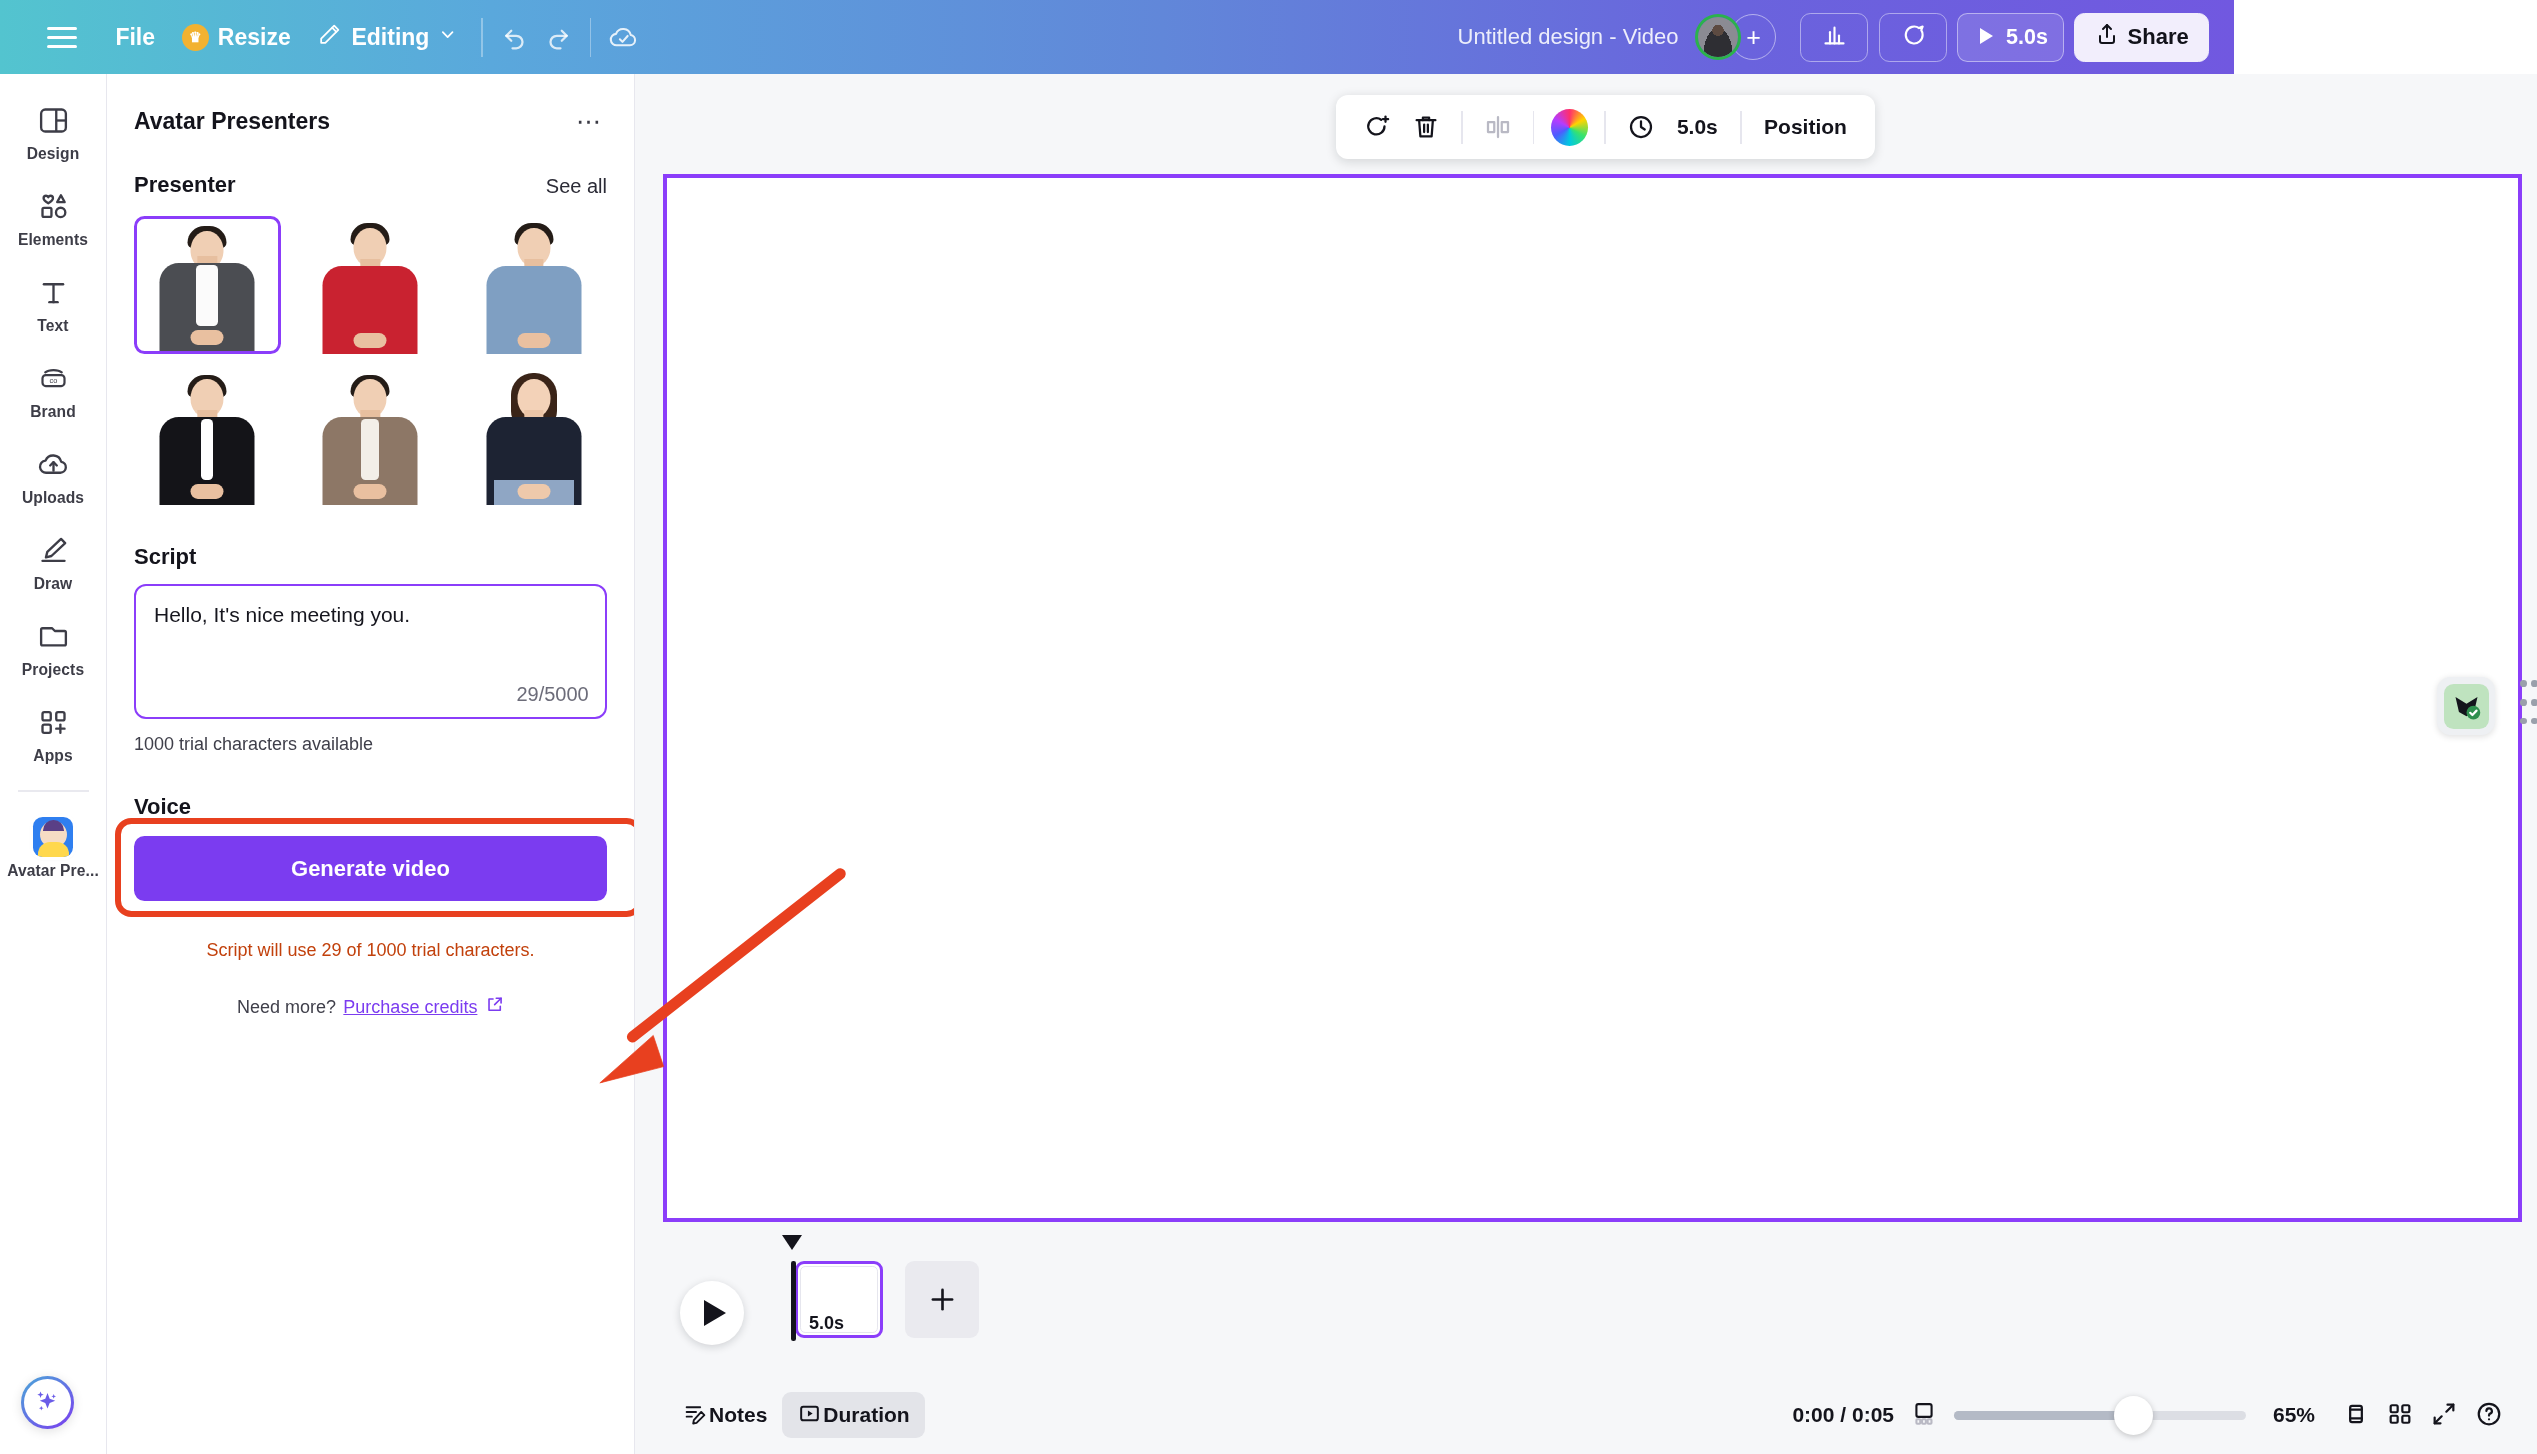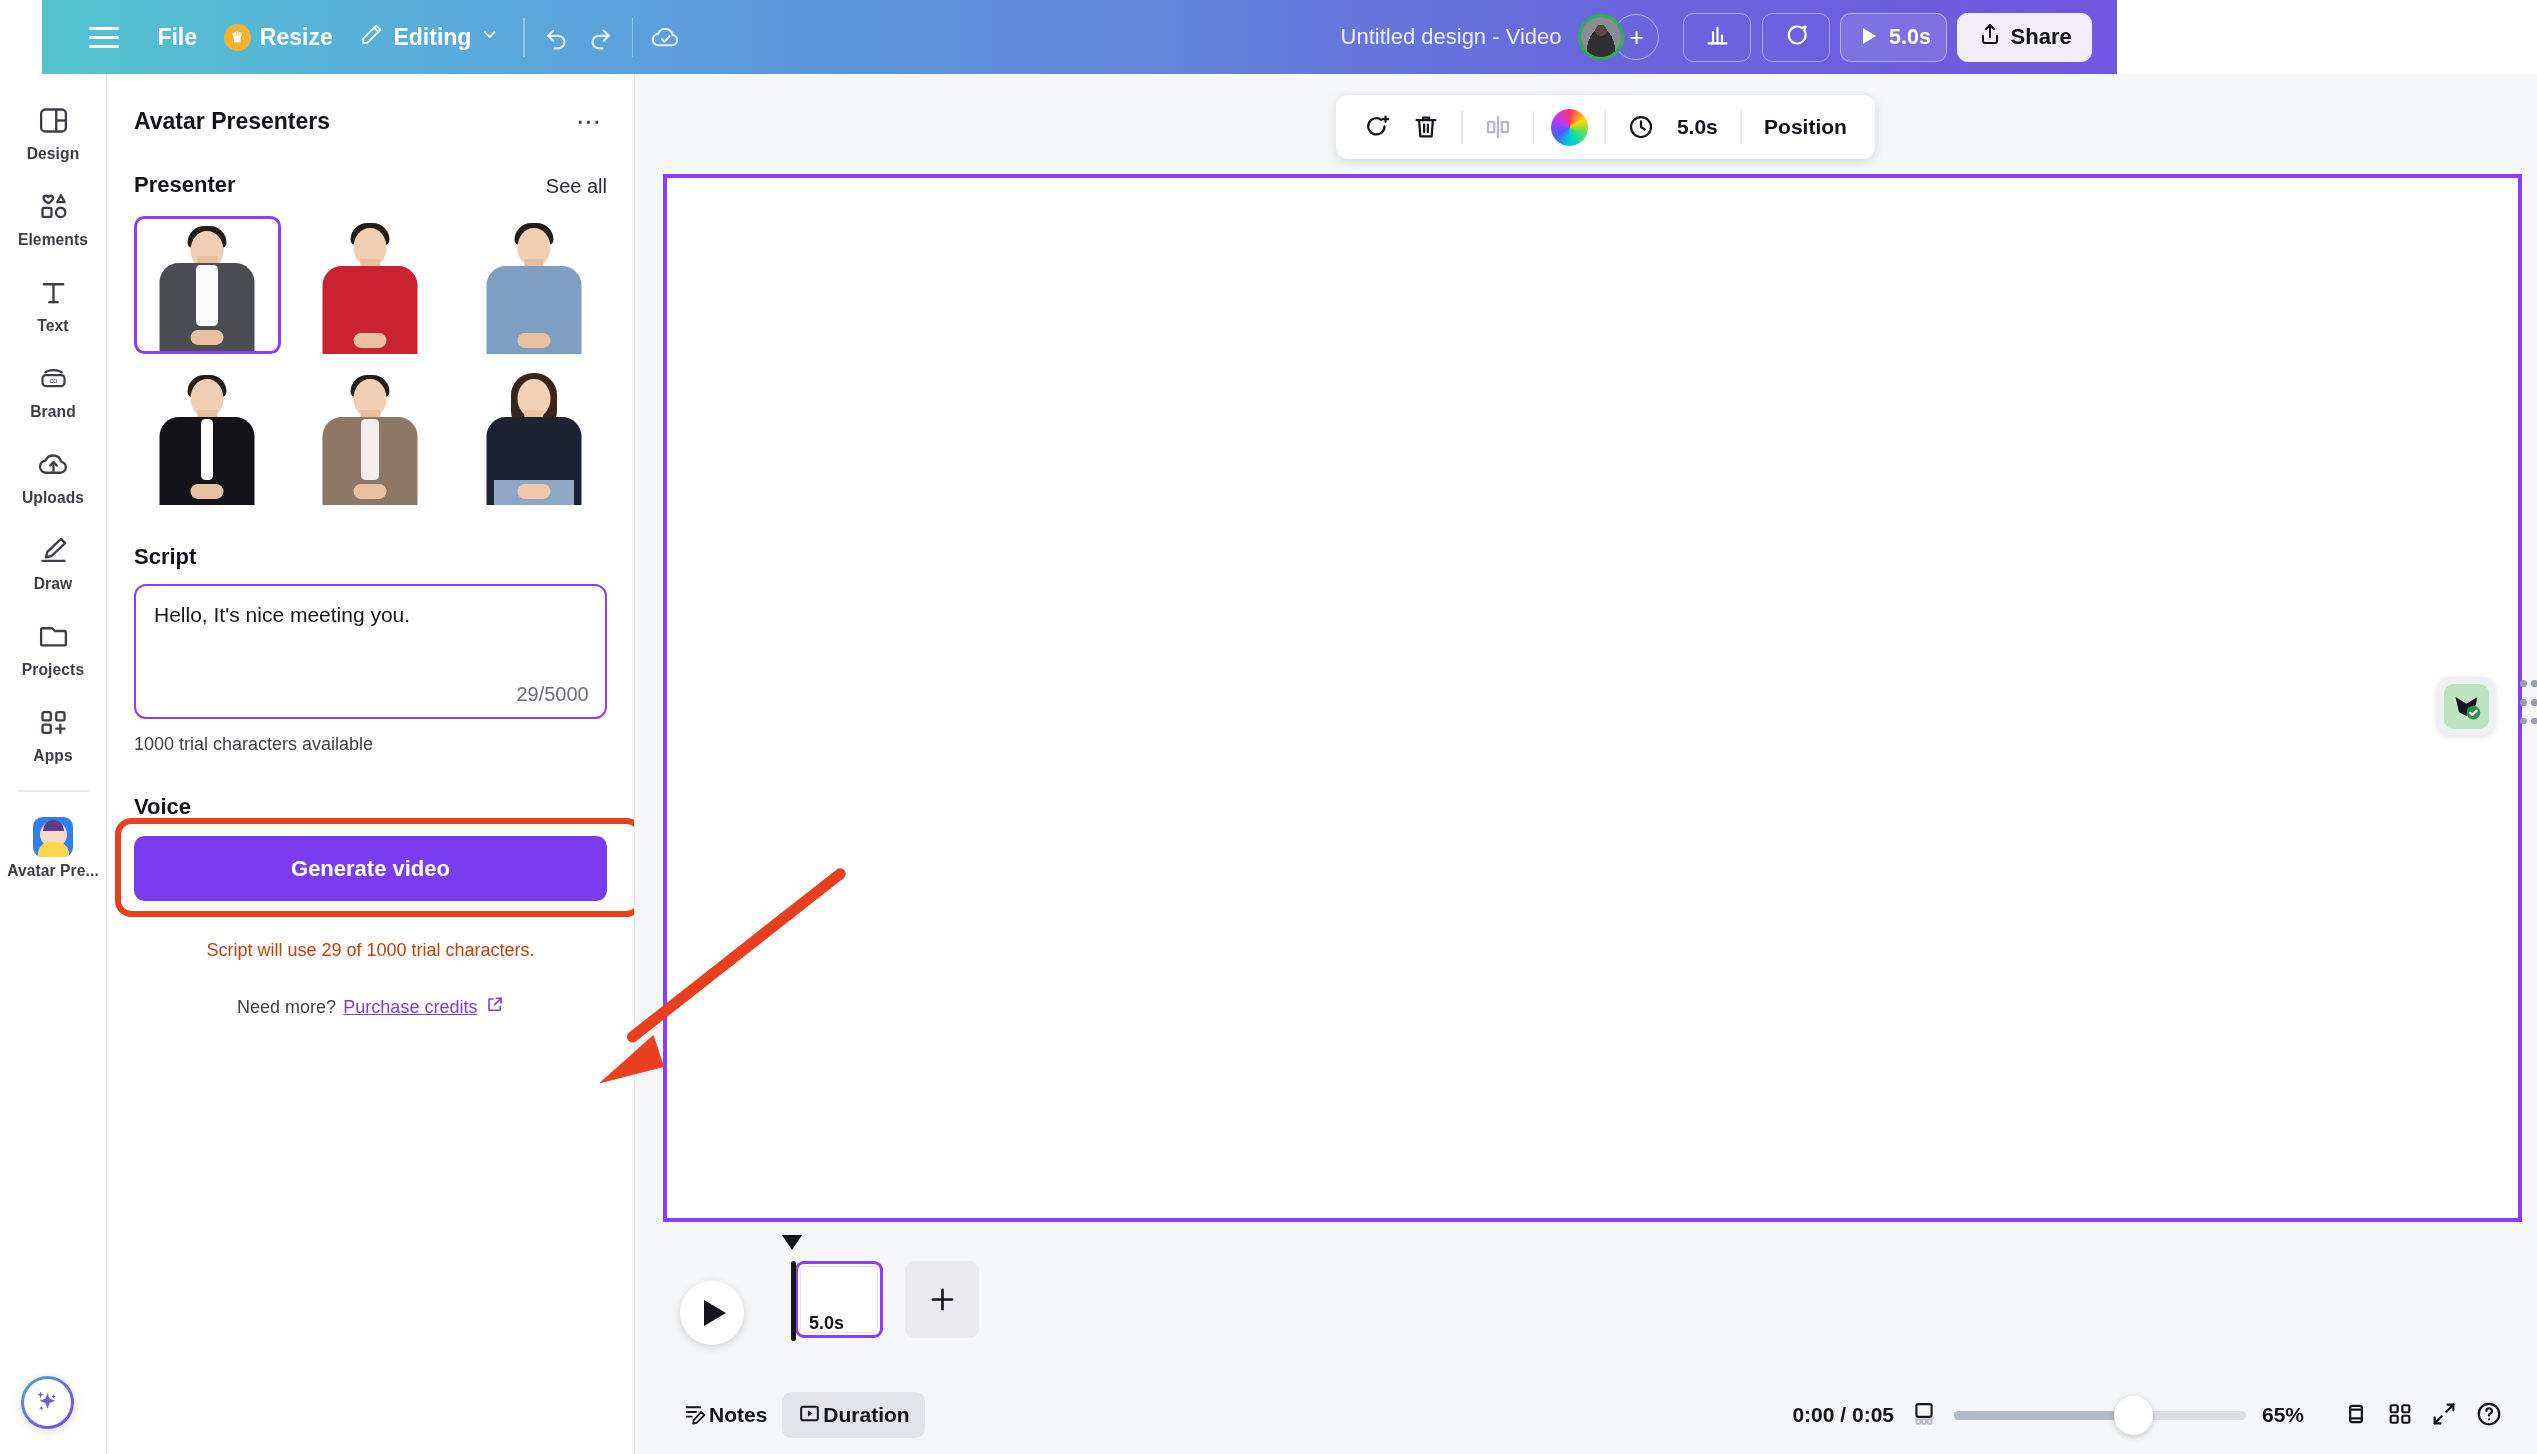--- a/index.html
+++ b/index.html
@@ -6,23 +6,23 @@
   html, body {
     width: 2538px; height: 1454px;
     font-family: "Liberation Sans", sans-serif;
     background: #ffffff;
     overflow: hidden;
   }
   #app { position: relative; width: 2538px; height: 1454px; }
 
   
   .topbar {
-    position: absolute; left: 0; top: 0; width: 2075px; height: 74px;
+    position: absolute; left: 0; top: 0; width: 2234px; height: 74px;
     background: linear-gradient(90deg, #53c4cf 0%, #5aa8dc 22%, #6187d9 52%, #6a63dd 78%, #7158e0 100%);
-    display: flex; align-items: center; padding: 0 25px; margin-left: 42px;
+    display: flex; align-items: center; padding: 0 25px;
   }
   .hamburger { width: 34px; height: 30px; display:flex; flex-direction:column; justify-content:center; gap:6px; margin-left: 22px; cursor: pointer; }
   .hamburger span { display:block; height:3px; background:#fff; border-radius:1.5px; width: 30px;}
   .tb-item { color:#fff; font-size:23px; font-weight:700; padding: 7.4px 13.4px; border-radius:7.4px; display:flex; align-items:center; gap:9px; cursor:pointer; white-space: nowrap;}
   .crown { width:27px; height:27px; border-radius:50%; background:#f2b231; display:flex; align-items:center; justify-content:center; font-size:14px; color:#fff; }
   .tb-divider { width:1.5px; height:39px; background: rgba(255,255,255,.34); margin: 0 10.4px; }
   .icon-btn { width:43px; height:43px; display:flex; align-items:center; justify-content:center; border-radius:7.4px; cursor:pointer; }
   .icon-btn svg { display:block; }
   .spacer { flex: 1; }
   .doc-title { color: rgba(255,255,255,.88); font-size:22px; font-weight:400; margin-right: 16.3px; white-space:nowrap;}
@@ -133,21 +133,21 @@
   
   .bottombar { position:absolute; left:635px; top:1376px; width:1902px; height:78px; background:#f6f7f9; display:flex; align-items:center; padding:0 33px;}
   .bb-btn { display:flex; align-items:center; gap:1px; padding:9px 15px; border-radius:9px; cursor:pointer;}
   .bb-btn.active { background:#e3e4e9; }
   .bb-btn .t { font-size:21px; font-weight:700; color:#14141c;}
   .bb-right { margin-left:auto; display:flex; align-items:center; gap:16px;}
   .timecode { font-size:21px; font-weight:700; color:#14141c; white-space:nowrap;}
   .zoom-slider { width:292px; height:9px; background:#dcdee4; border-radius:4.5px; position:relative; cursor:pointer;}
   .zoom-slider .fill { position:absolute; left:0; top:0; height:9px; width:176px; background:#b4bac6; border-radius:4.5px;}
   .zoom-slider .knob { position:absolute; left:160px; top:-15px; width:39px; height:39px; border-radius:50%; background:#fff; box-shadow:0 1.5px 6px rgba(0,0,0,.22);}
-  .zoom-pct { font-size:21px; font-weight:700; color:#14141c; min-width:64px; text-align:left;}
+  .zoom-pct { font-size:21px; font-weight:700; color:#14141c; min-width:64px; text-align:center;}
 
   
   .ai-fab { position:absolute; left:21px; top:1376px; width:53px; height:53px; border-radius:50%; background:#fff;
     border:3px solid transparent;
     background-image: linear-gradient(#fff,#fff), linear-gradient(140deg,#4aa8d8,#7b3cf0);
     background-origin:border-box; background-clip:padding-box, border-box;
     display:flex; align-items:center; justify-content:center; cursor:pointer; box-shadow:0 2.2px 10.4px rgba(0,0,0,.12); z-index:9;}
 </style>
 </head>
 <body>

